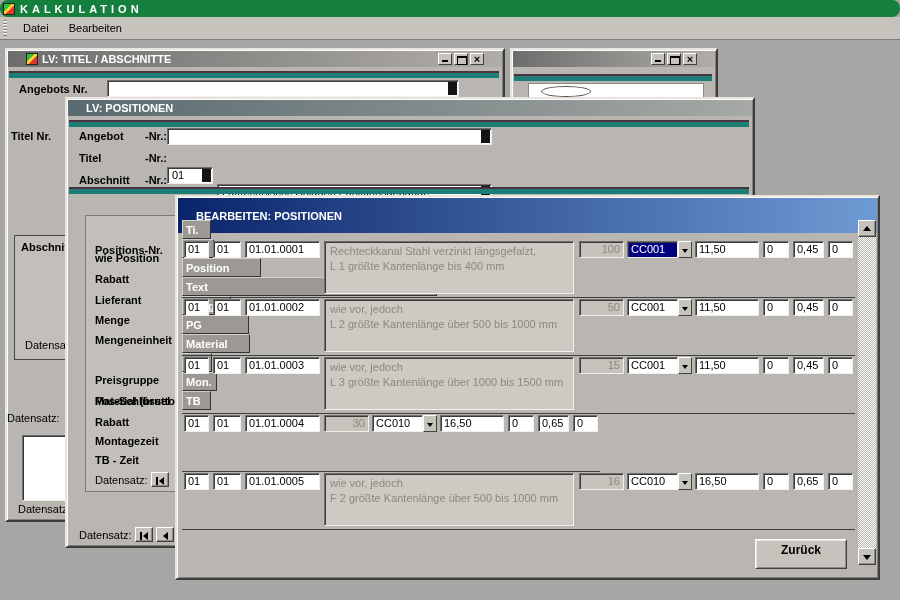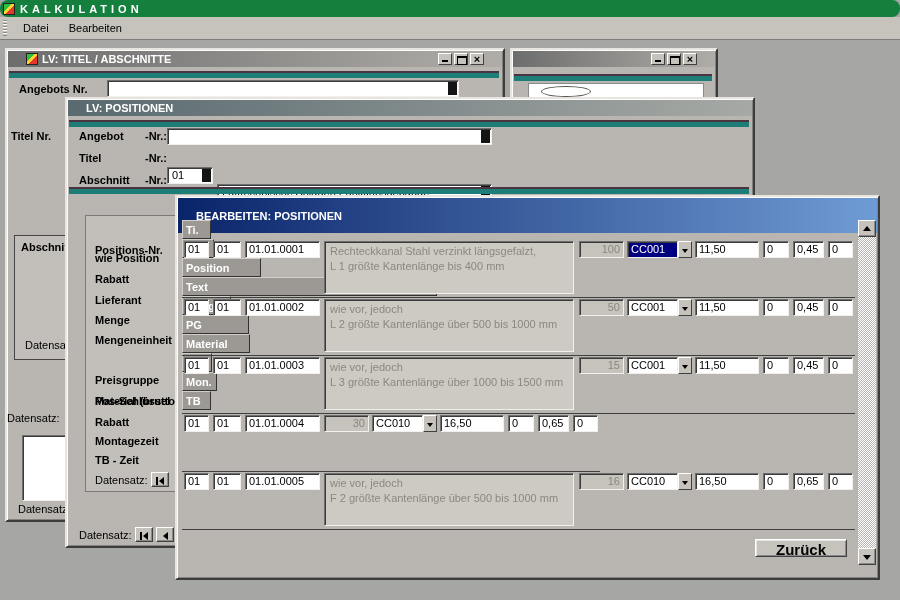--- a/index.html
+++ b/index.html
@@ -80,21 +80,21 @@
   .sbar { position:absolute; left:681px; top:23px; width:18px; height:345px;
           background-color:#fff;
           background-image:linear-gradient(45deg,#b9b6b1 25%,transparent 25%,transparent 75%,#b9b6b1 75%),
                            linear-gradient(45deg,#b9b6b1 25%,transparent 25%,transparent 75%,#b9b6b1 75%);
           background-size:2px 2px; background-position:0 0,1px 1px; }
   .sbbtn { position:absolute; left:0; width:18px; height:17px; background:#c6c3bd; border:1px solid; border-color:#fff #404040 #404040 #fff; box-shadow:inset -1px -1px 0 #8a8a8a; }
   .sbbtn::after { content:""; position:absolute; left:4px; width:0; height:0; border-left:4px solid transparent; border-right:4px solid transparent; }
   .sbbtn.up { top:0; } .sbbtn.up::after { top:5px; border-bottom:5px solid #000; }
   .sbbtn.down { bottom:0; } .sbbtn.down::after { top:6px; border-top:5px solid #000; }
 
-  .zurueck { position:absolute; left:578px; top:342px; width:92px; height:18px; background:#c6c3bd; border:1px solid; border-color:#fff #404040 #404040 #fff; box-shadow:inset 1px 1px 0 #e8e6e2, inset -1px -1px 0 #8a8a8a; font-weight:bold; font-size:15px; text-align:center; line-height:20px; }
+  .zurueck { position:absolute; left:578px; top:342px; width:92px; height:30px; background:#c6c3bd; border:1px solid; border-color:#fff #404040 #404040 #fff; box-shadow:inset 1px 1px 0 #e8e6e2, inset -1px -1px 0 #8a8a8a; font-weight:bold; font-size:12px; text-align:center; line-height:20px; }
 
   .ellipse { position:absolute; border:1px solid #55524c; border-radius:50%; }
 </style>
 </head>
 <body>
 
 <div class="appbar">
   <div class="appicon"></div>
   <div class="apptitle">KALKULATION</div>
 </div>

